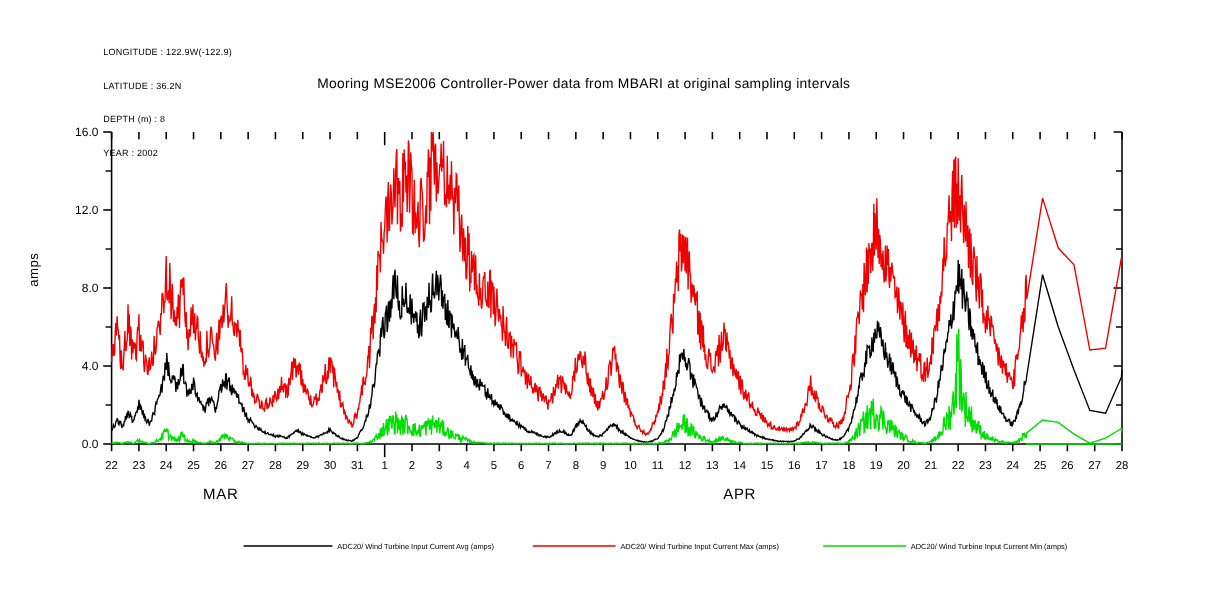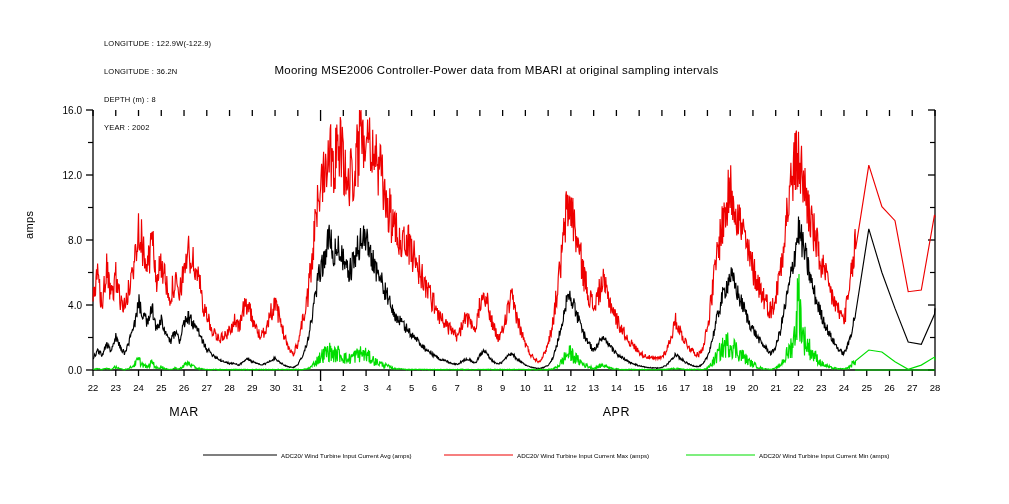--- a/index.html
+++ b/index.html
@@ -1,37 +1,37 @@
 <!DOCTYPE html>
 <html><head>
 <meta charset="utf-8">
 <style>
   html,body{margin:0;padding:0;background:#ffffff;}
   body{width:1009px;height:504px;position:relative;overflow:hidden;
        font-family:"Liberation Sans",sans-serif;color:#000;}
 
-  #meta{position:absolute;left:104px;top:20px;font-size:7.5px;line-height:9.4px;
+  #meta{position:absolute;left:86px;top:20px;font-size:7.5px;line-height:9.4px;
         letter-spacing:.2px;white-space:pre;}
   #meta div{white-space:pre;}
 
-  #title{position:absolute;left:10px;top:64px;width:973px;text-align:center;
+  #title{position:absolute;left:0;top:64px;width:973px;text-align:center;
          font-size:11.5px;letter-spacing:.25px;}
 
   #plotwrap{position:absolute;left:0;top:0;width:1009px;height:504px;}
   svg{display:block;}
 
   #ylabel{position:absolute;left:23px;top:239px;font-size:11px;
           transform:rotate(-90deg);transform-origin:left top;letter-spacing:.4px;}
 </style>
 </head>
 <body>
 
 <div id="meta">
   <div>LONGITUDE : 122.9W(-122.9)</div>
-  <div>LONGITUDE : 36.2N</div>
+  <div>LATITUDE : 36.2N</div>
   <div>DEPTH (m) : 8</div>
   <div>YEAR : 2002</div>
 </div>
 
 <div id="title">Mooring MSE2006 Controller-Power data from MBARI at original sampling intervals</div>
 
 <div id="ylabel">amps</div>
 
 <div id="plotwrap">
   <svg id="chart" width="1009" height="504">

